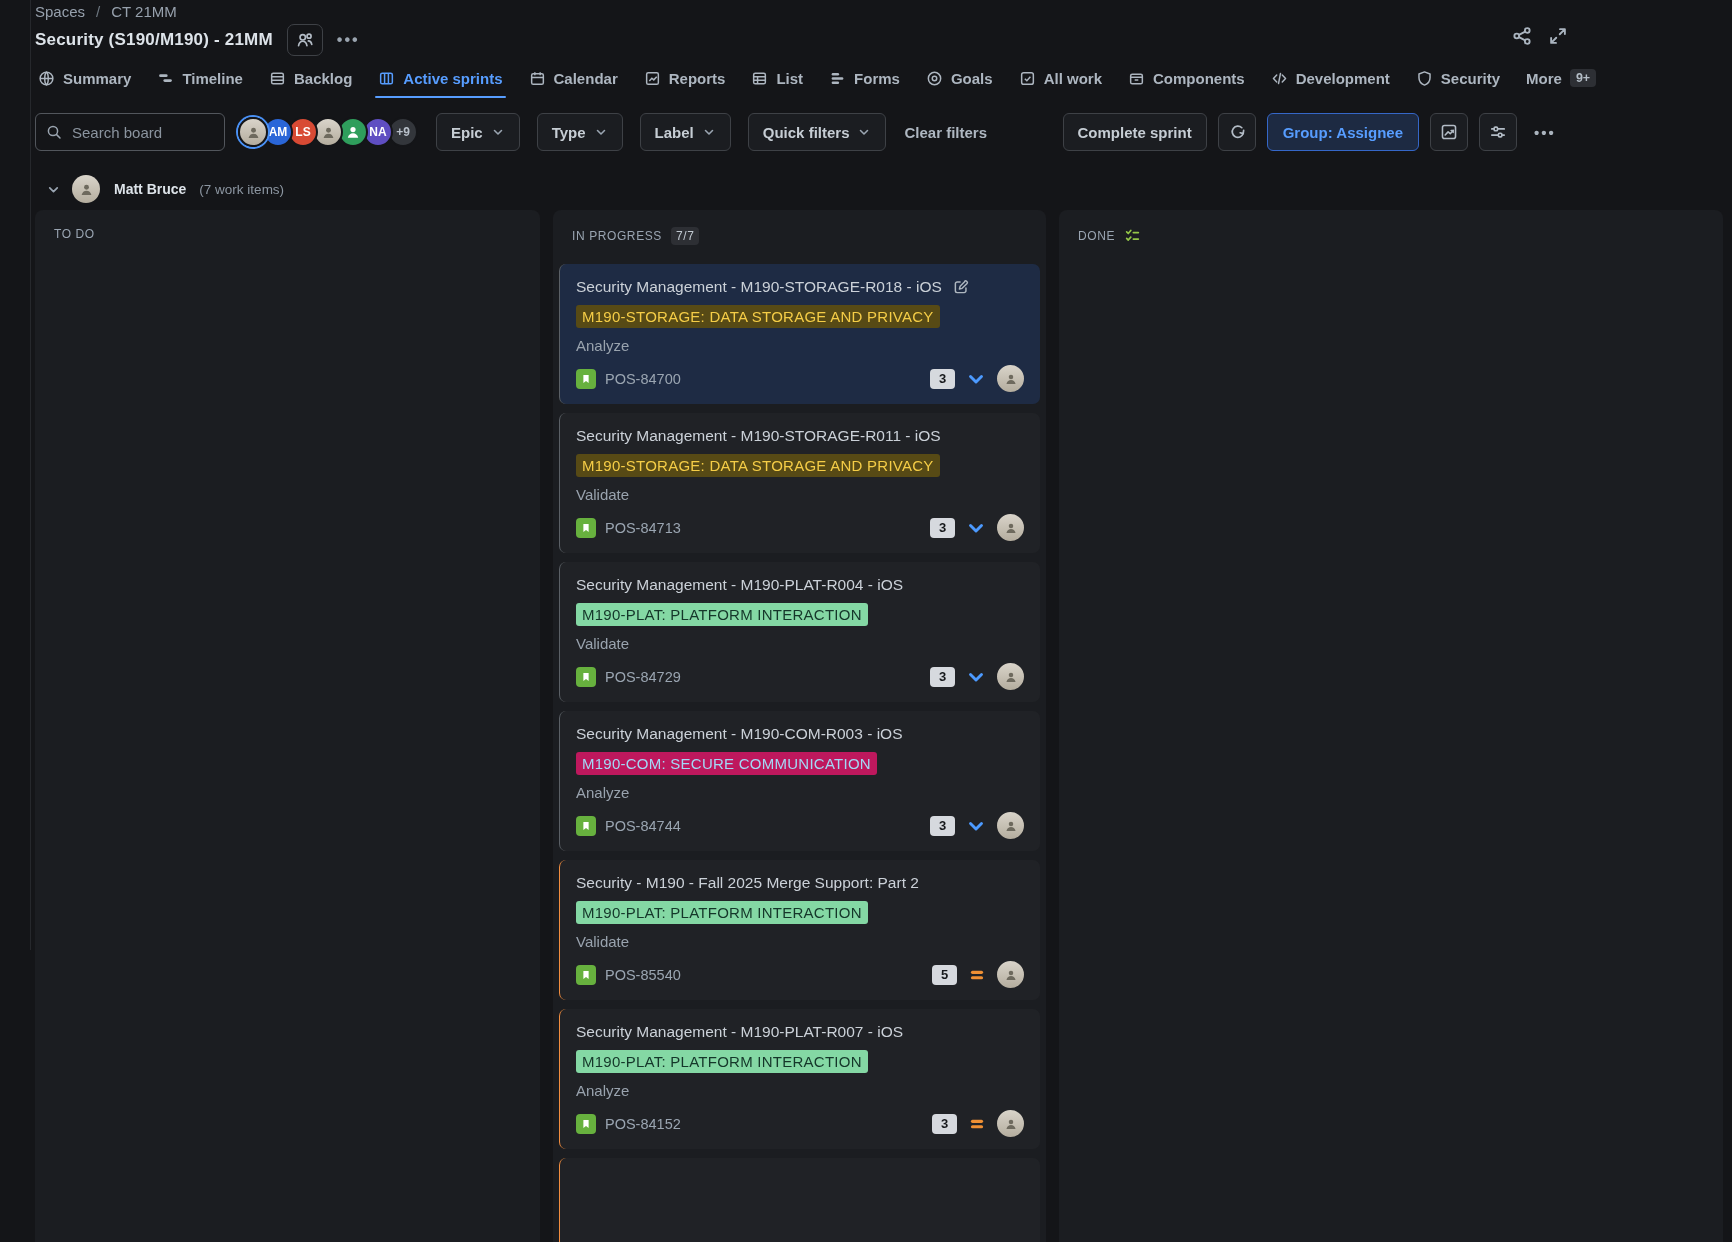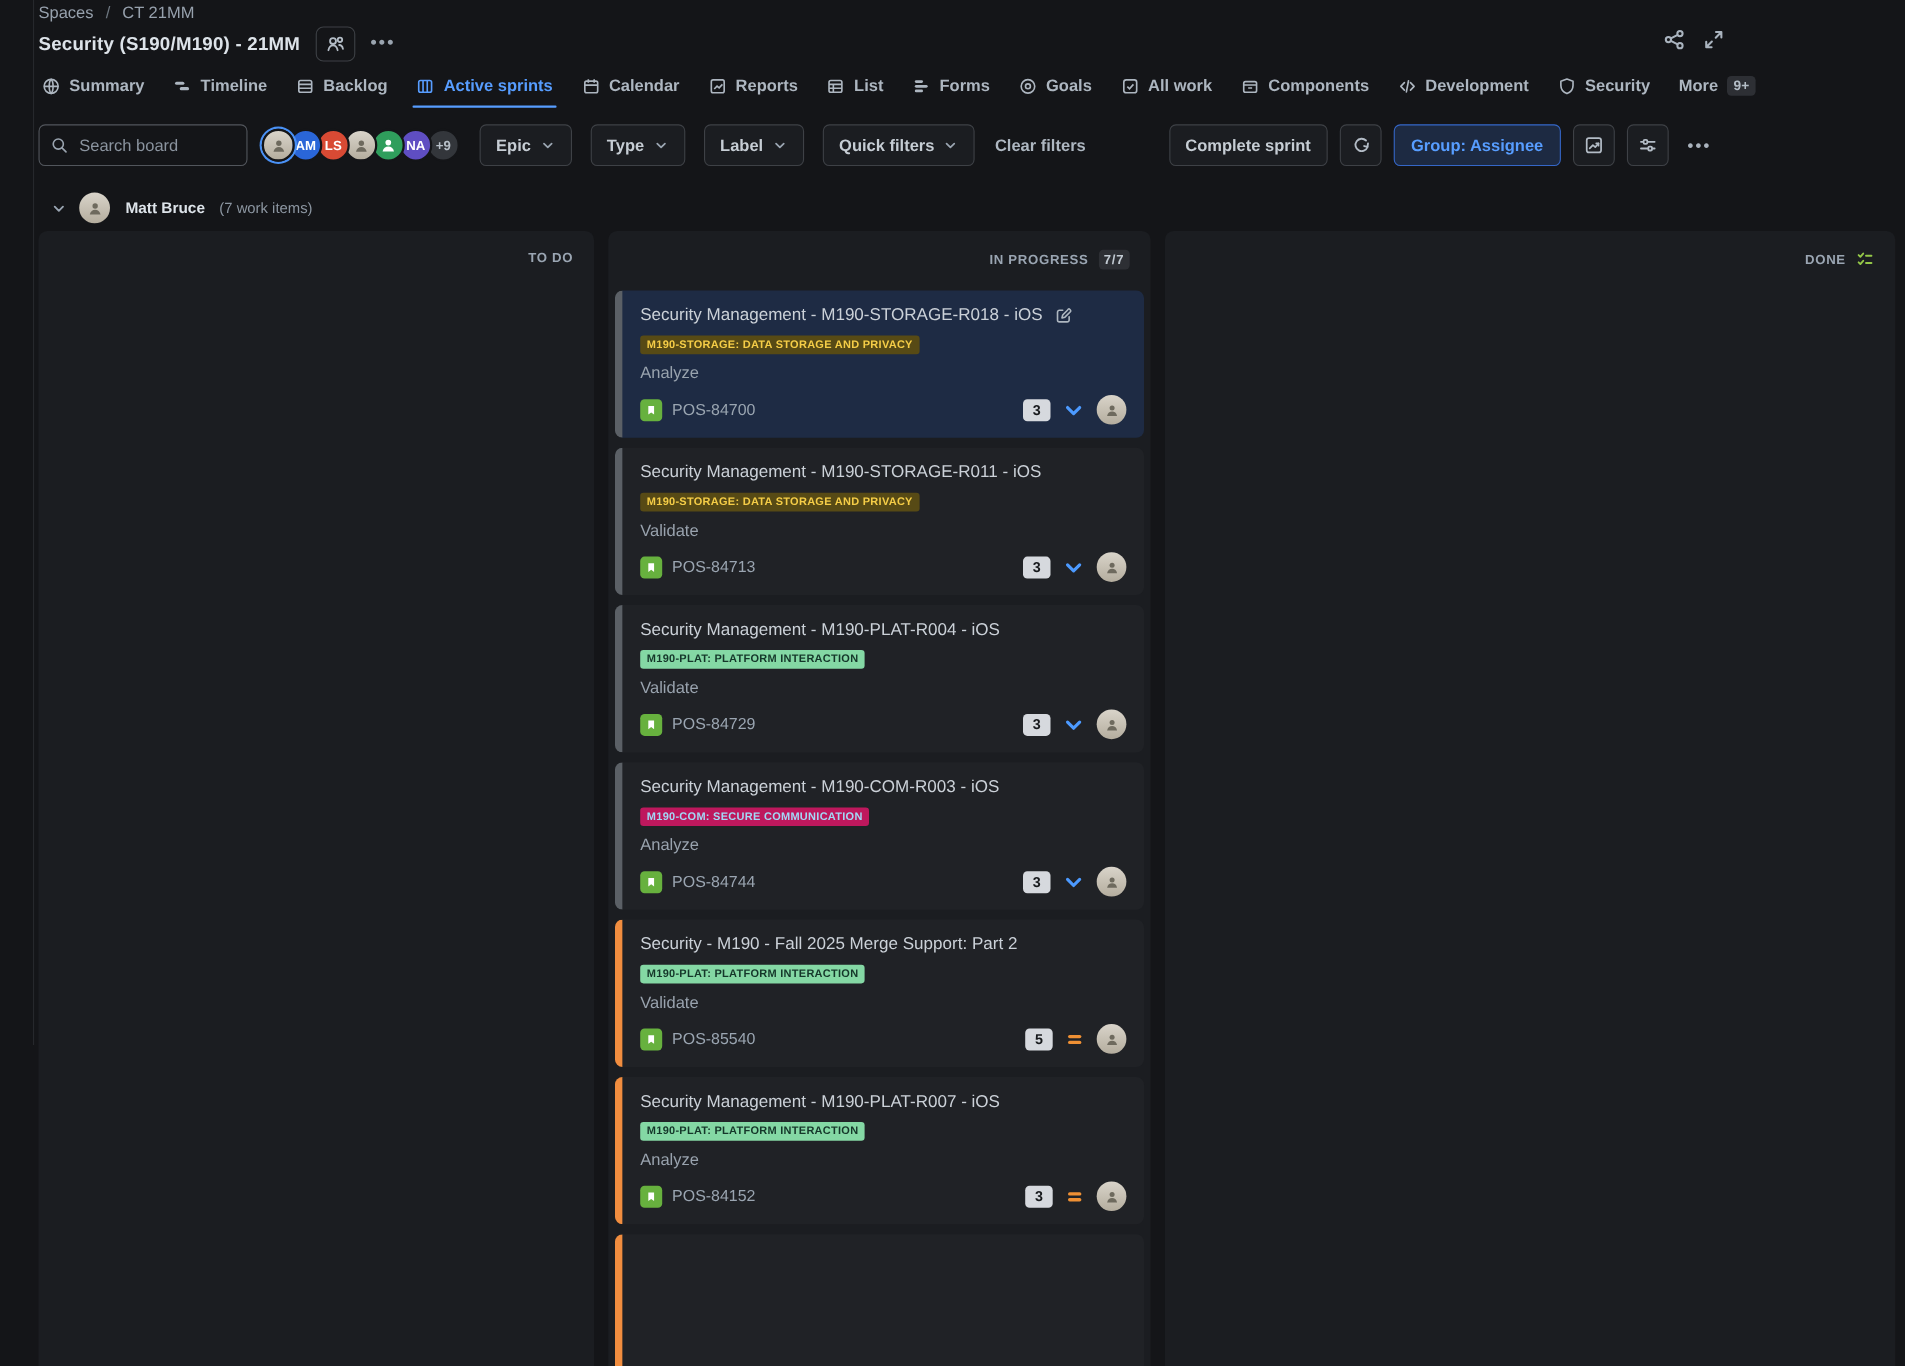--- a/index.html
+++ b/index.html
@@ -70,33 +70,33 @@
   .group-name { font-size:14px; font-weight:600; color:#dde3e9; margin-left:3px; }
   .group-count { font-size:13.5px; color:#8c96a1; margin-left:2px; }
 
   
   .board { position:absolute; top:210px; left:35px; width:1688px; height:1060px; }
   .column { position:absolute; top:0; height:100%; background:#1b1d21; border-radius:8px; }
   .col-todo { left:0; width:505px; }
   .col-inprogress { left:518px; width:493px; }
   .col-done { left:1024px; width:664px; }
   .col-header { display:flex; align-items:center; gap:9px; padding:17px 19px 12px; font-size:12px;
-         font-weight:700; letter-spacing:.6px; color:#9aa5b2;justify-content:flex-end; }
+         font-weight:400; letter-spacing:.6px; color:#9aa5b2; }
   .col-count-badge { background:#2d2f34; color:#c2cad2; border-radius:4px; padding:2px 5px; font-size:12px; }
   .cards { padding:7px 6px 0; }
 
-  .card { border-left:7px solid #86efac; border-radius:7px; background:#202226; padding:13px 16px 12px;
+  .card { border-left:1px solid #86efac; border-radius:7px; background:#202226; padding:13px 16px 12px;
           margin-bottom:9px; cursor:pointer; }
   .border-gray { border-left-color:#5b6066; }
   .border-orange { border-left-color:#f18d3f; }
   .state-selected { background:#1e2b44; }
   .card-title-row { display:flex; align-items:flex-start; gap:10px; }
   .card-title { font-size:15.5px; color:#cbd1d8; line-height:19px; }
   .edit-icon { color:#aeb7c0; display:flex; margin-top:1px; cursor:pointer; }
-  .card-label { display:inline-block; margin-top:9px; font-size:10px; font-weight:700; letter-spacing:.25px;
+  .card-label { display:inline-block; margin-top:9px; font-size:15px; font-weight:400; letter-spacing:.25px;
          padding:3px 6px; border-radius:3px; text-transform:uppercase; cursor:pointer; }
   .label-yellow { background:#574a15; color:#f5cd47; }
   .label-green  { background:#84d8a4; color:#15372a; }
   .label-blue   { background:#be185d; color:#a3d8f6;text-align:right; }
   .card-status { margin-top:9px; font-size:15px; color:#99a3ae; }
   .card-footer { margin-top:11px; display:flex; align-items:center; }
   .story-icon { width:20px; height:20px; border-radius:4px; background:#67b13e; display:flex;
          align-items:center; justify-content:center; flex:none; }
   .card-key { margin-left:9px; font-size:14.5px; font-weight:500; color:#9aa5b1; }
   .footer-right { margin-left:auto; display:flex; align-items:center; gap:11px; }

